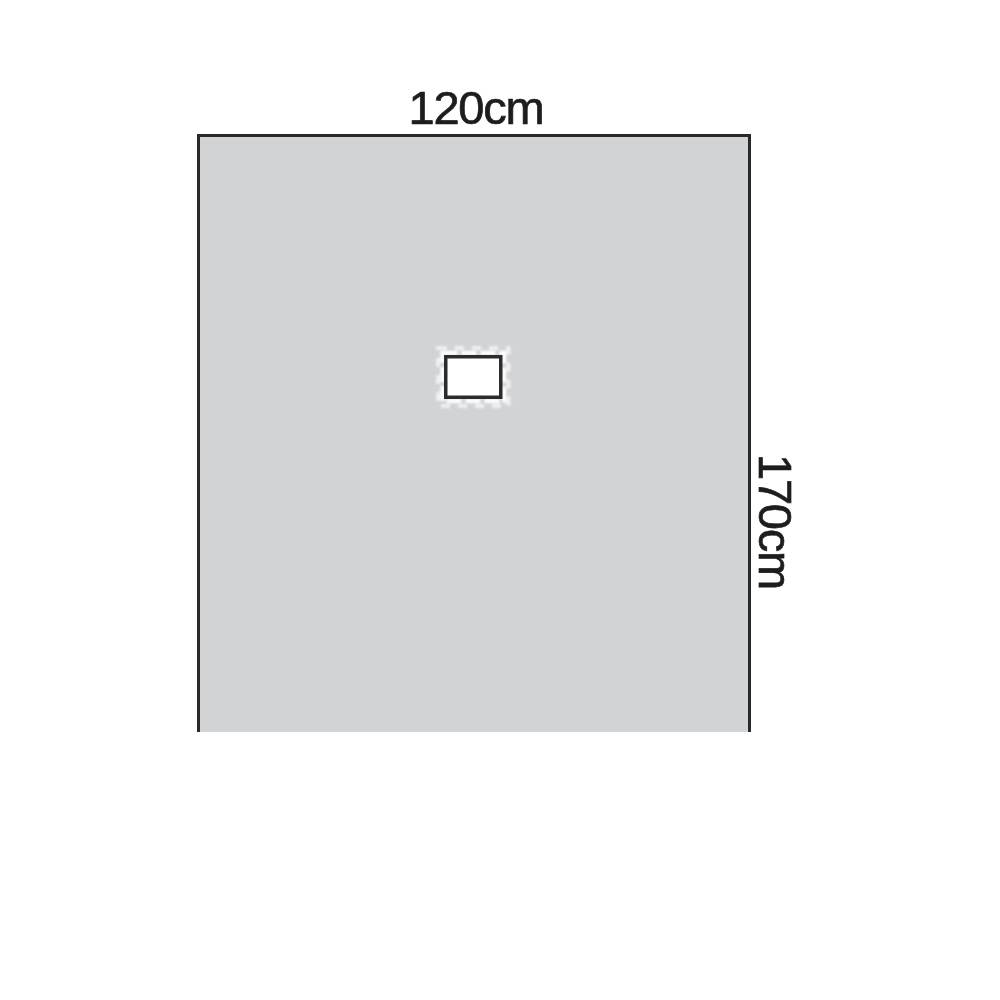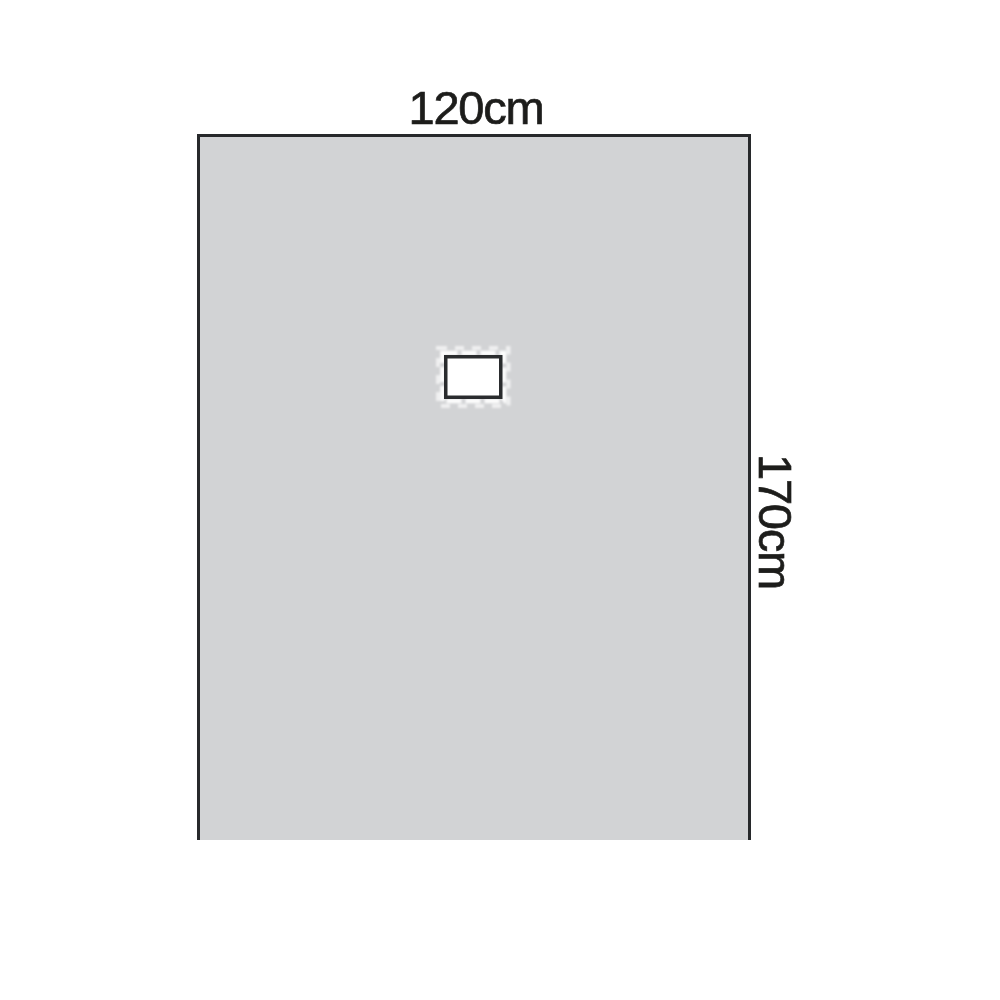--- a/index.html
+++ b/index.html
@@ -1,16 +1,16 @@
 <!DOCTYPE html>
 <html><head>
 <meta charset="utf-8">
 <style>
   html, body { margin: 0; padding: 0; background: #ffffff; }
-  .stage { position: relative; width: 1000px; height: 840px; background: #ffffff; }
+  .stage { position: relative; width: 1000px; height: 732px; background: #ffffff; }
   svg { display: block; }
   text { font-family: "Liberation Sans", sans-serif; fill: #1d1d1b; }
 </style>
 </head>
 <body>
 <div class="stage">
 <svg width="1000" height="1000" viewBox="0 0 1000 1000" xmlns="http://www.w3.org/2000/svg">
 
   <rect x="198.5" y="135.5" width="551" height="776.5" fill="#d2d3d5" stroke="#27292b" stroke-width="3"></rect>
   <defs>

